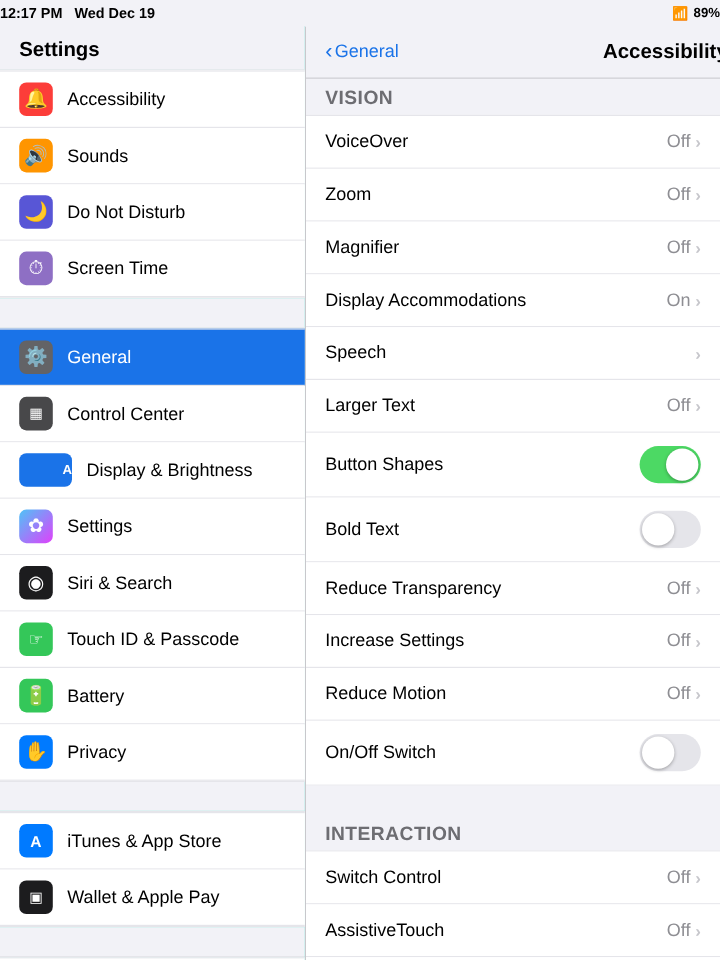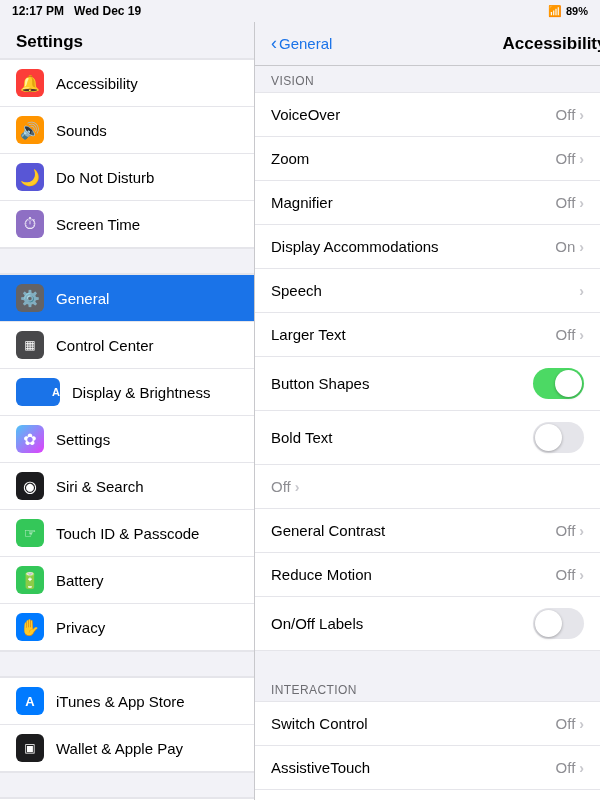--- a/index.html
+++ b/index.html
@@ -12,21 +12,21 @@
       display: flex;
       flex-direction: column;
     }
 
     
     .status-bar {
       display: flex;
       justify-content: space-between;
       align-items: center;
       background: #f2f2f7;
-      padding: 4px 12px;
+      padding: 4px 0;
       font-size: 12px;
       font-weight: 600;
       height: 22px;
       gap: 20px;
     }
     .status-left { font-size: 12px; font-weight: 700; }
     .status-right { display: flex; align-items: center; gap: 4px; font-size: 11px; }
 
     
     .main-container {
@@ -137,22 +137,22 @@
     .panel-header-wrapper {
       position: relative;
       display: flex;
       align-items: center;
       width: 100%;
     }
 
     
     .section-header {
       padding: 8px 16px 4px;
-      font-size: 12px;
-      font-weight: 400;
+      font-size: 16px;
+      font-weight: 700;
       color: #6d6d72;
       text-transform: uppercase;
       letter-spacing: 0.4px;
       background: #f2f2f7;
     }
 
     
     .settings-group {
       background: #fff;
       border-top: 1px solid #e5e5ea;
@@ -408,41 +408,42 @@
       </div>
       <div class="settings-row">
         <span class="row-label">Bold Text</span>
         <div class="row-right">
           <div class="toggle off">
             <div class="toggle-knob"></div>
           </div>
         </div>
       </div>
       <div class="settings-row">
-        <div class="row-right">
-          <span class="row-value">Off</span>
-          <span class="chevron">›</span>
-        </div>
-      </div>
-      <div class="settings-row">
-        <span class="row-label">General Contrast</span>
+        <span class="row-label">Reduce Transparency</span>
+        <div class="row-right">
+          <span class="row-value">Off</span>
+          <span class="chevron">›</span>
+        </div>
+      </div>
+      <div class="settings-row">
+        <span class="row-label">Increase Settings</span>
         <div class="row-right">
           <span class="row-value">Off</span>
           <span class="chevron">›</span>
         </div>
       </div>
       <div class="settings-row">
         <span class="row-label">Reduce Motion</span>
         <div class="row-right">
           <span class="row-value">Off</span>
           <span class="chevron">›</span>
         </div>
       </div>
       <div class="settings-row">
-        <span class="row-label">On/Off Labels</span>
+        <span class="row-label">On/Off Switch</span>
         <div class="row-right">
           <div class="toggle off">
             <div class="toggle-knob"></div>
           </div>
         </div>
       </div>
     </div>
 
     <div class="section-spacer"></div>
 

